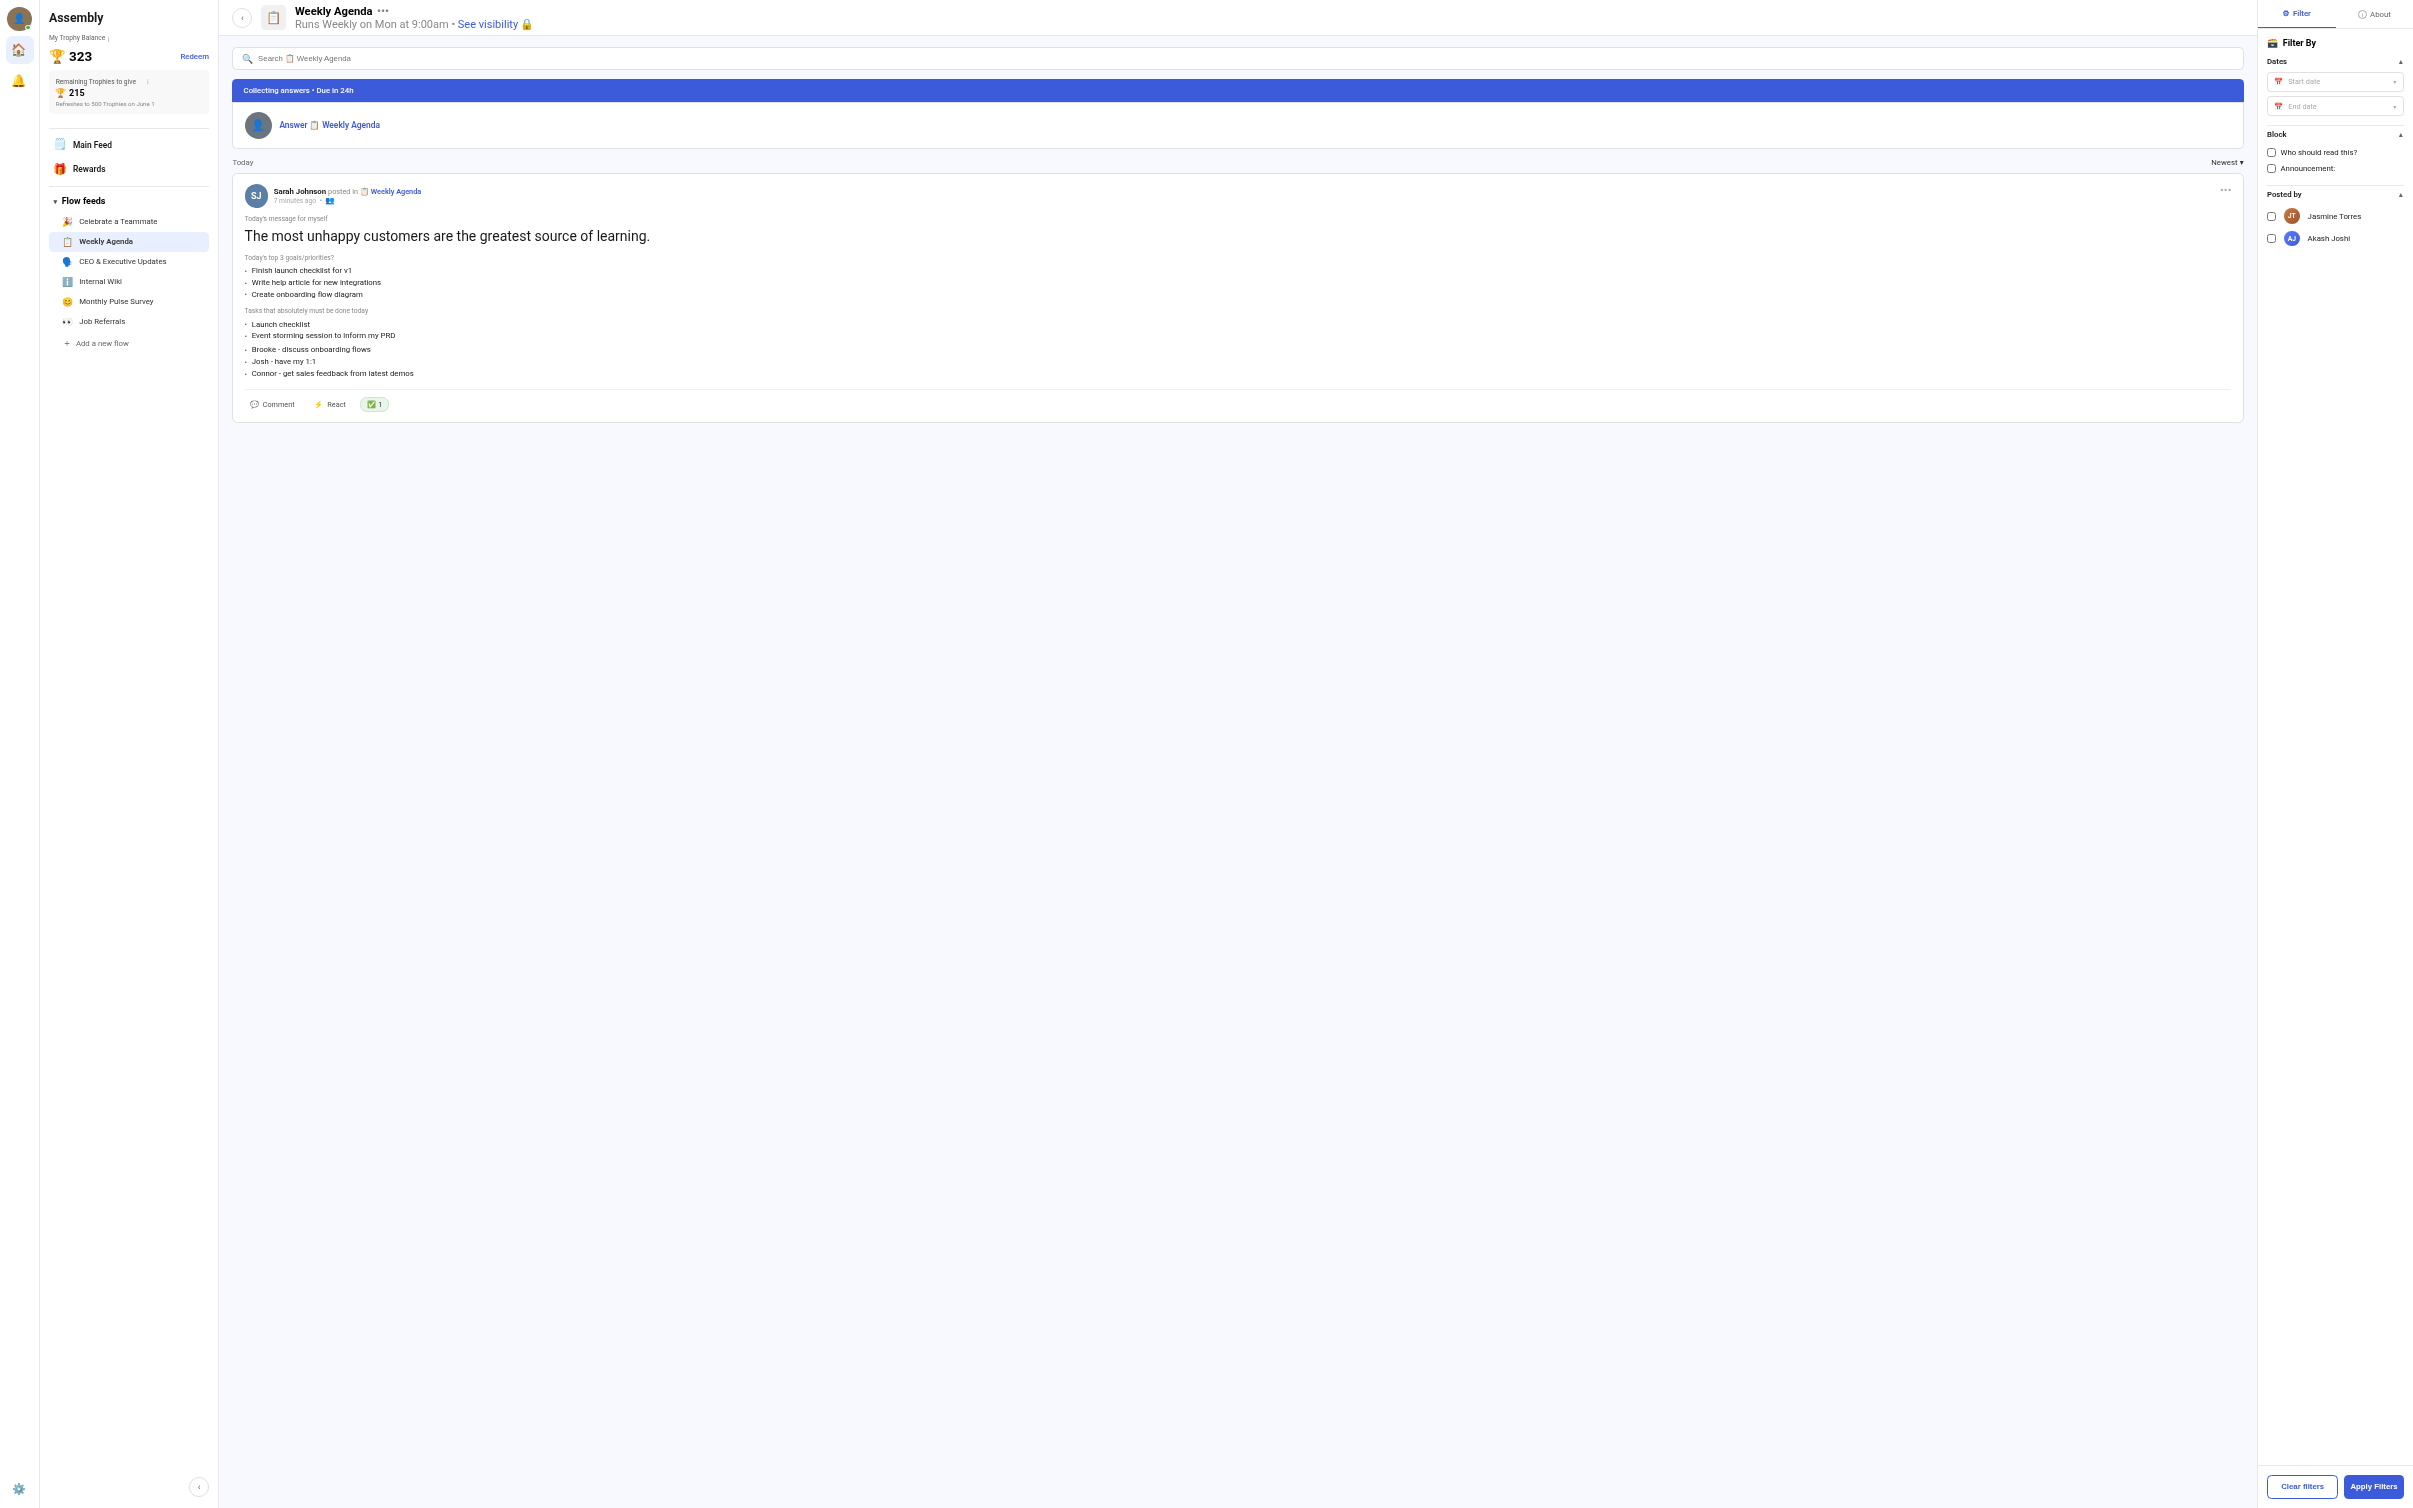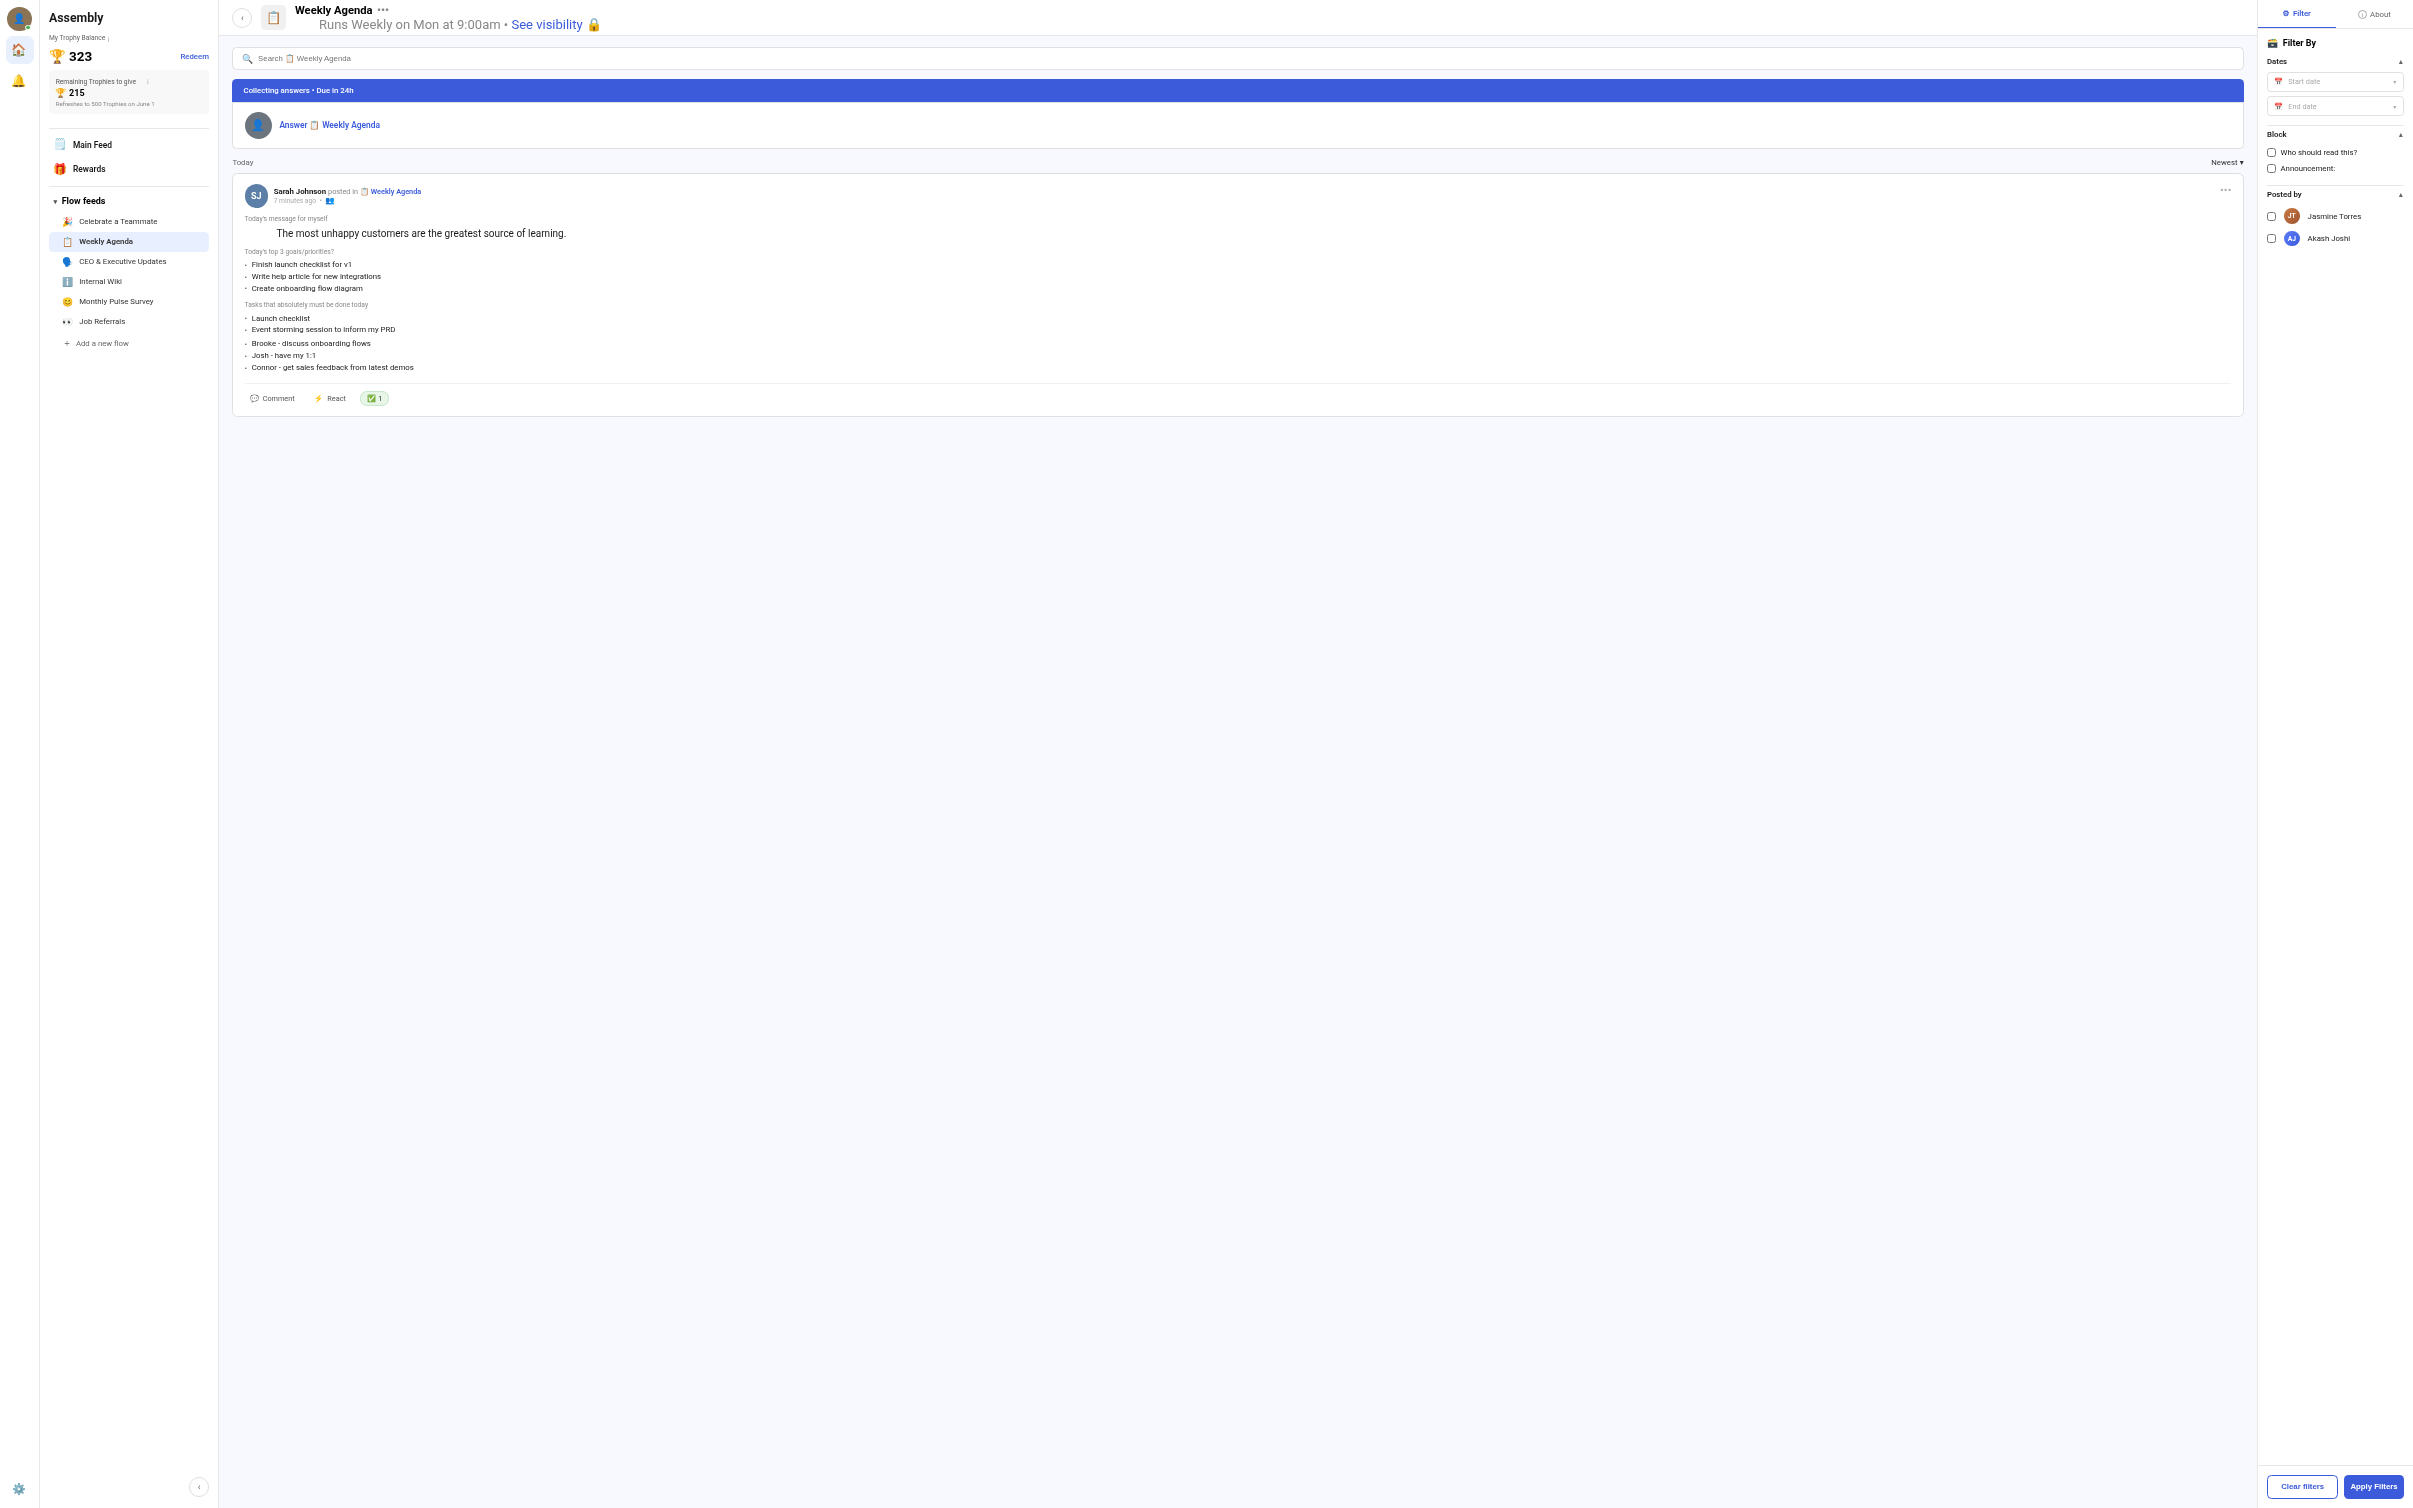--- a/index.html
+++ b/index.html
@@ -255,23 +255,22 @@
       flex: 1;
     }
     .feed-title {
       font-size: 11.2px;
       font-weight: 700;
       display: flex;
       align-items: center;
       gap: 4.5px;
     }
     .feed-subtitle {
-      font-size: 13px;
+      font-size: 11px;
       color: #888;
-      margin-left: 24px;
     }
     .feed-subtitle a {
       color: #3b5bdb;
       text-decoration: none;
     }
     .dots-menu {
       font-size: 11.2px;
       color: #888;
       cursor: pointer;
     }
@@ -416,25 +415,24 @@
     .post-time { font-size: 6.7px; color: #aaa; }
     .post-dots { font-size: 11.2px; color: #aaa; cursor: pointer; }
 
     .post-section-label {
       font-size: 6.7px;
       color: #888;
       margin-bottom: 3.4px;
       margin-top: 6.7px;
     }
     .post-message {
-      font-size: 10px;
+      font-size: 14px;
       color: #1a1a1a;
       line-height: 1.5;
       margin-bottom: 4.5px;
-      margin-left: 32px;
     }
     .post-list {
       list-style: none;
       padding: 0;
       margin: 2.2px 0 0 0;
     }
     .post-list li {
       font-size: 7.8px;
       color: #1a1a1a;
       padding: 1.1px 0;

